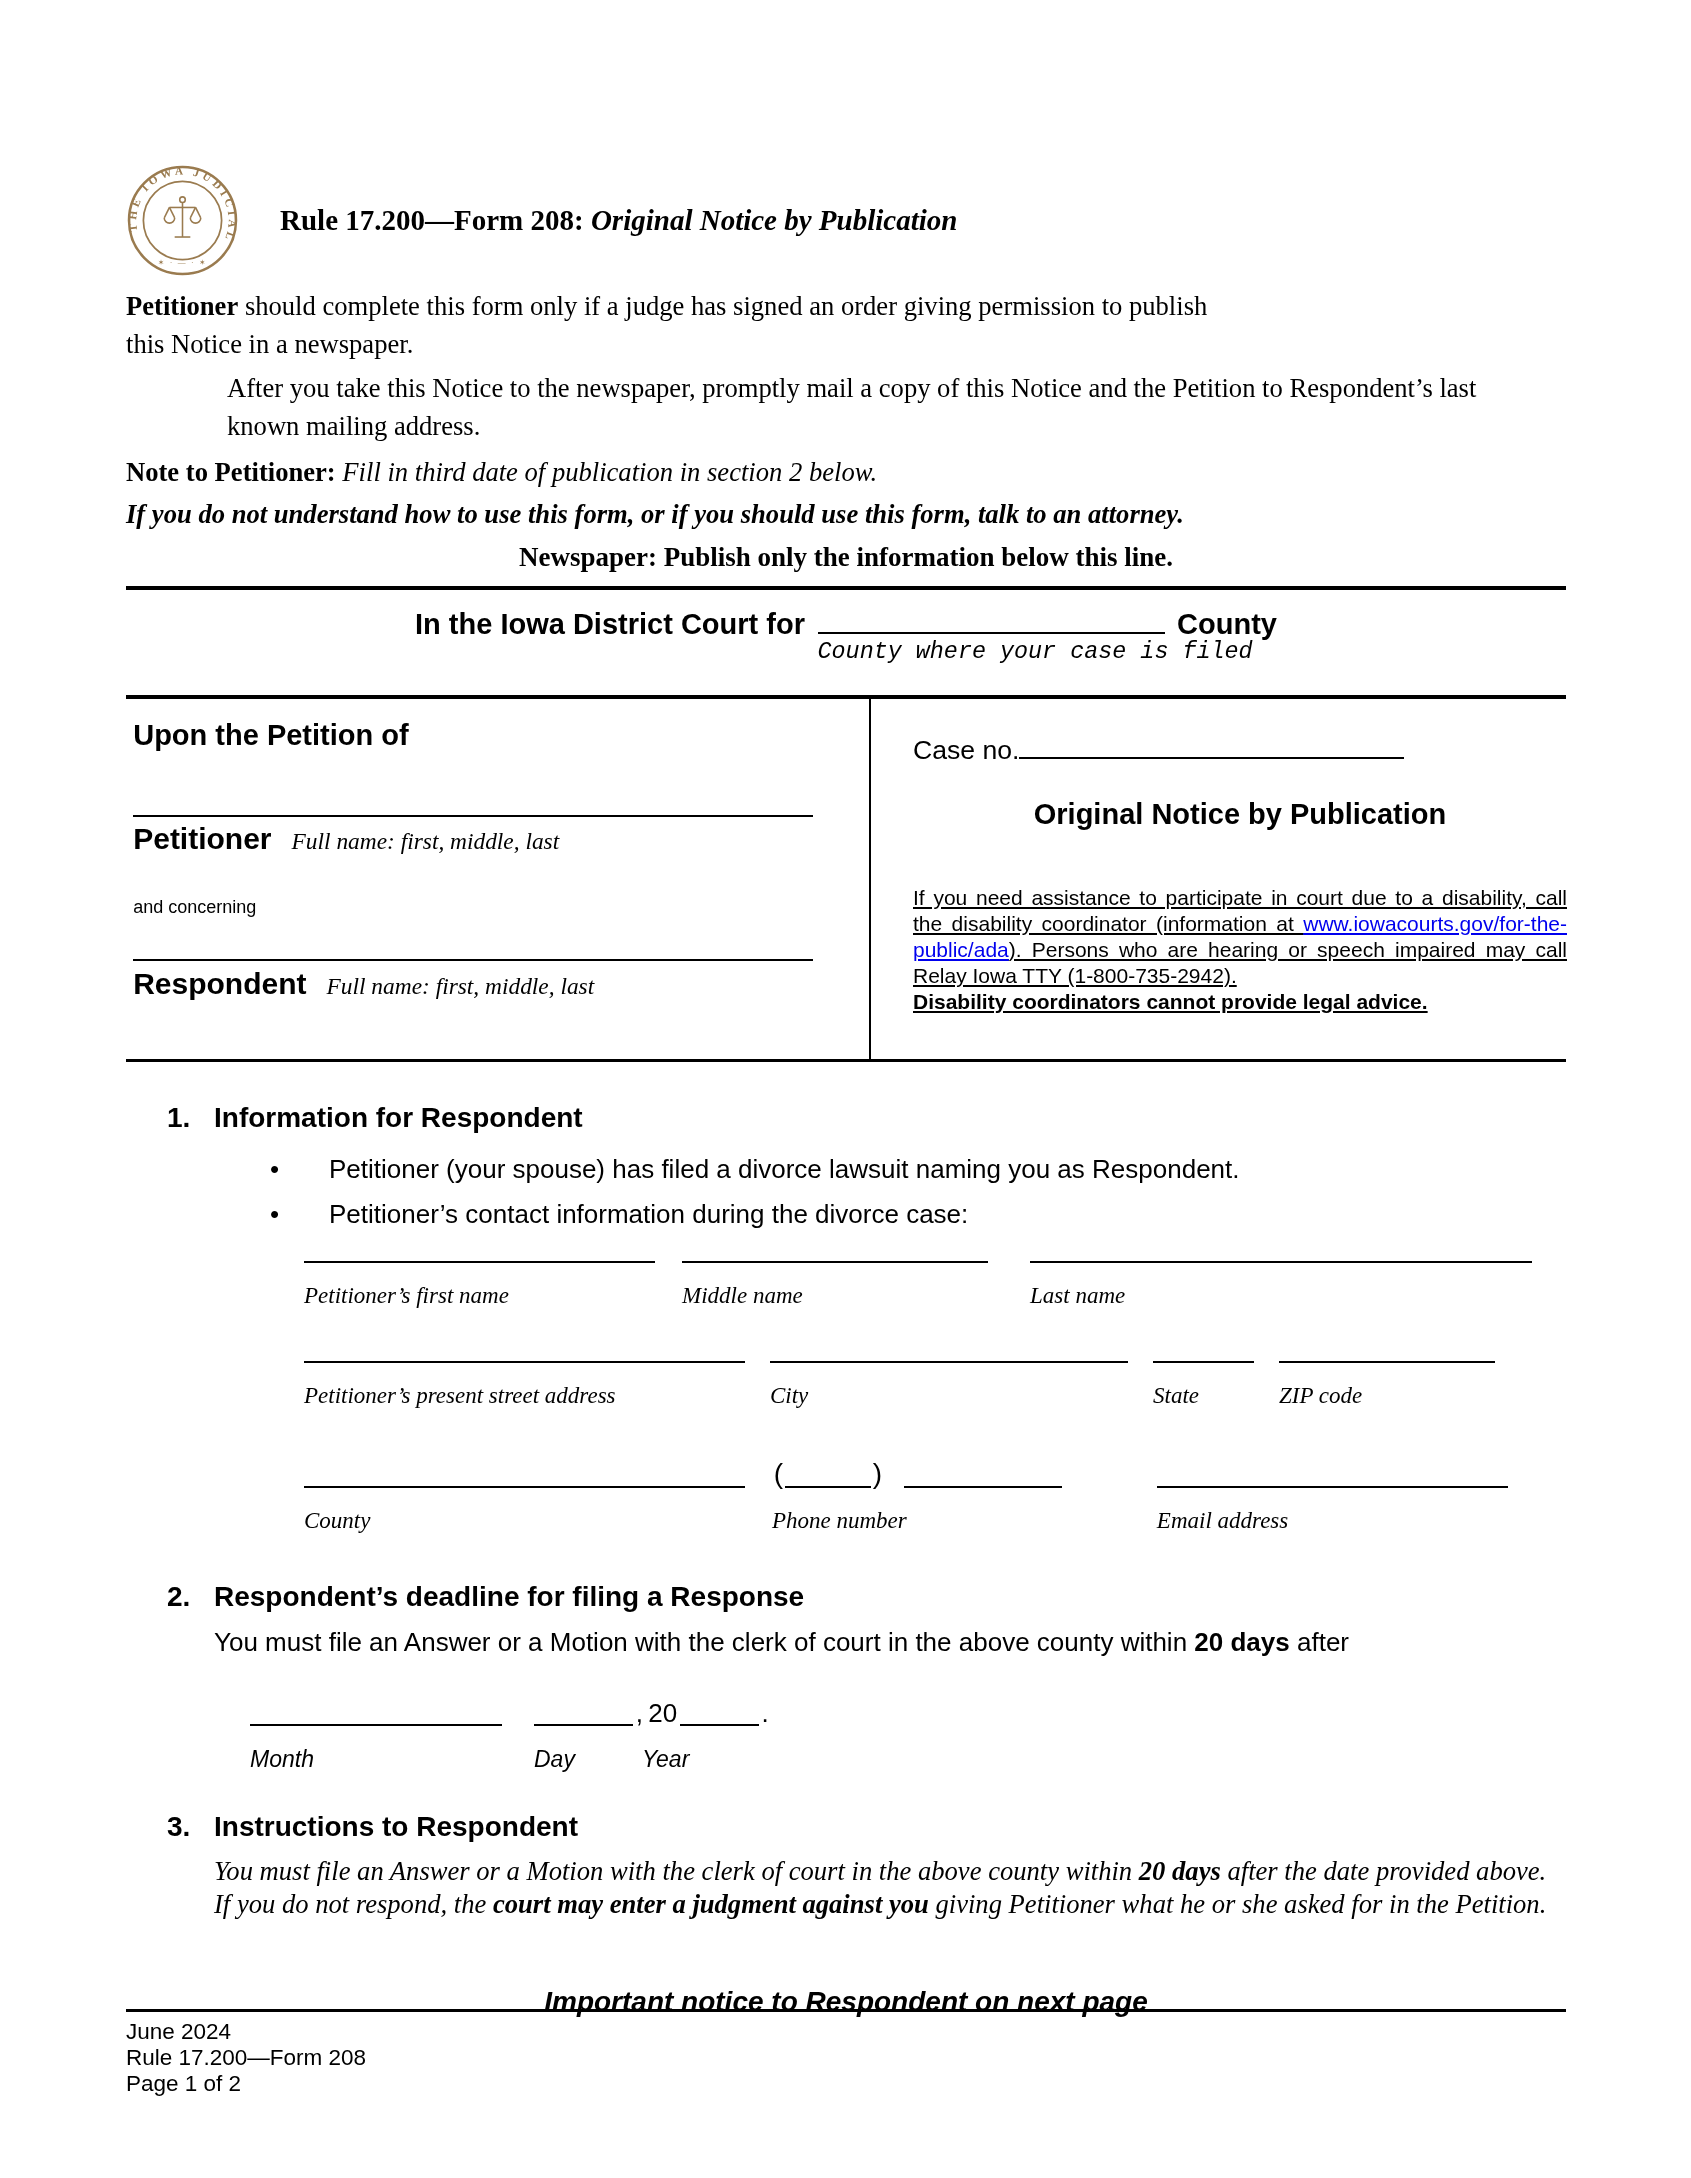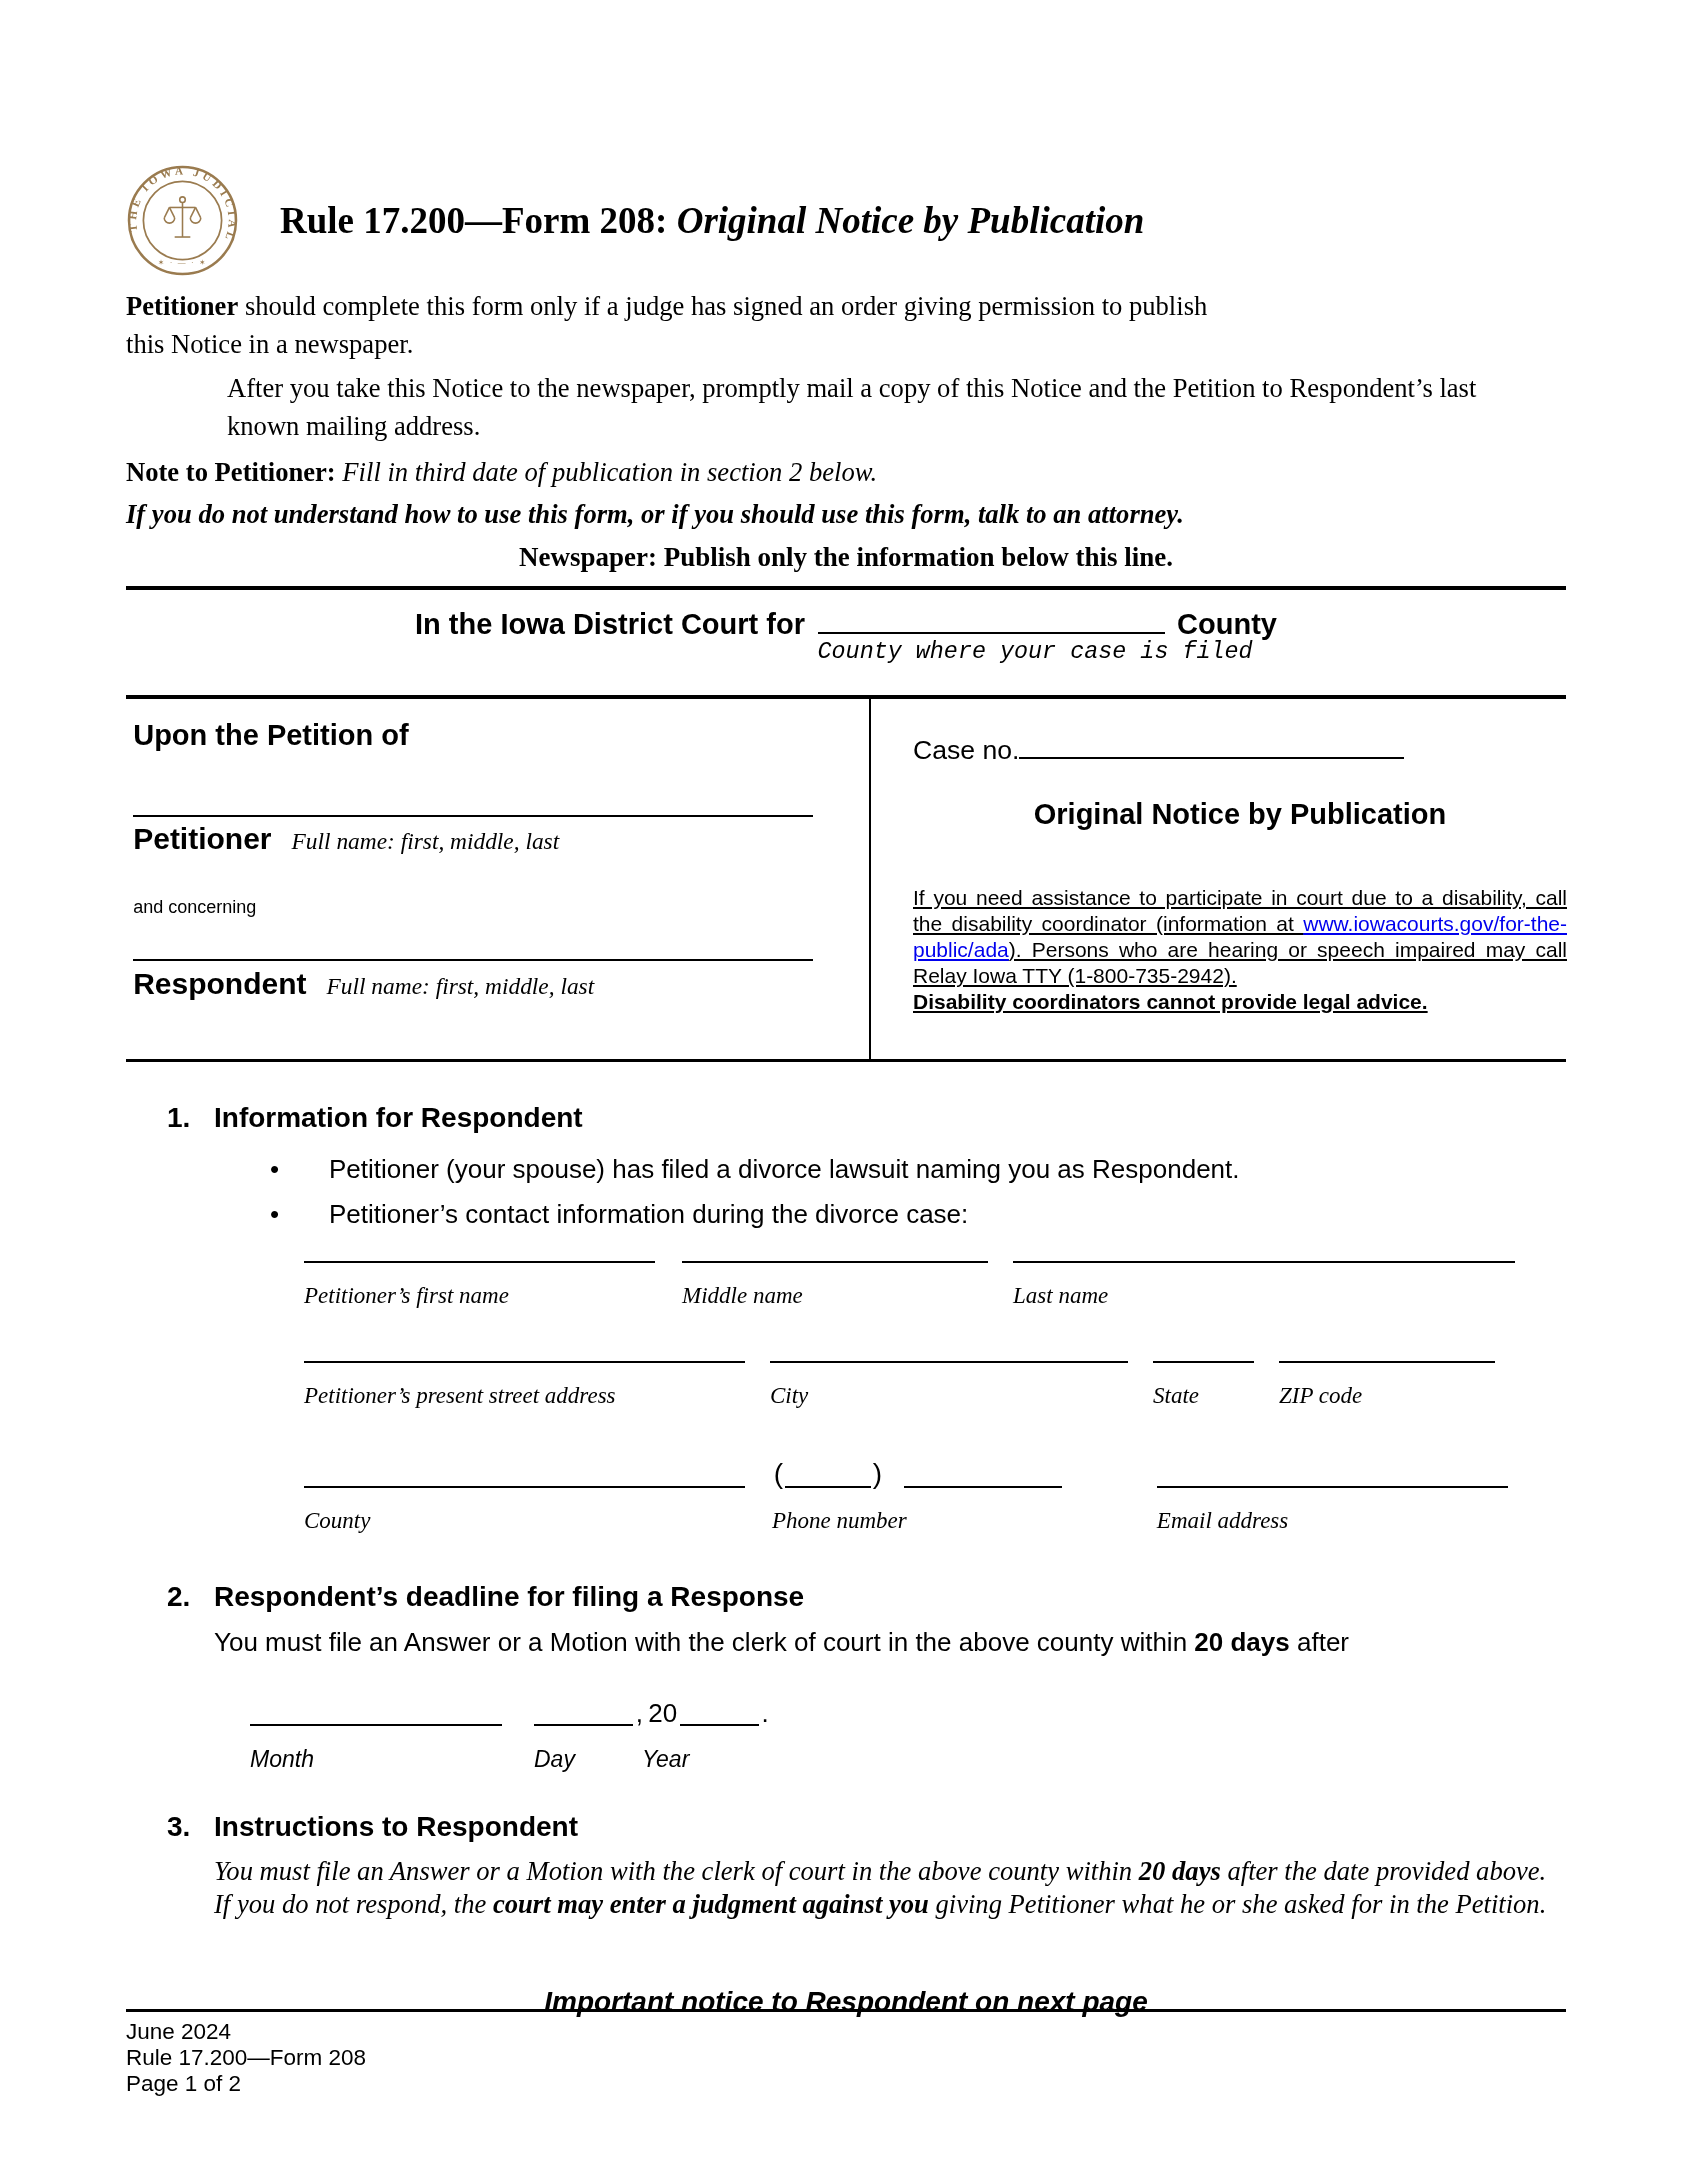--- a/index.html
+++ b/index.html
@@ -15,21 +15,21 @@
   }
   .sans{font-family:"Liberation Sans","DejaVu Sans",sans-serif;}
 
   
   .header{display:flex;align-items:center;gap:41px;}
   .seal{width:113px;height:113px;flex:none;}
   .sealring{stroke:var(--color-seal,#9a7b4f);fill:none;}
   .sealtext{fill:var(--color-seal,#9a7b4f);font-family:"Liberation Serif",serif;font-weight:bold;letter-spacing:4.2px;}
   .sealmarks{fill:var(--color-seal,#9a7b4f);font-family:"Liberation Serif",serif;letter-spacing:2px;}
   .sealfigure{stroke:var(--color-seal,#9a7b4f);fill:none;stroke-width:1.8;}
-  .title{font-size:37px;font-weight:bold;}
+  .title{font-size:29px;font-weight:bold;}
   .title .it{font-style:italic;}
 
   .p1{margin:10.8px 0 0;font-size:26.6px;line-height:1.42;width:1116px;}
   .p2{margin:7.2px 0 0 101px;font-size:26.6px;line-height:1.42;width:1260px;}
   .note{margin:10.8px 0 0;font-size:26.6px;}
   .note .noteital{font-style:italic;}
   .warning{margin:10.8px 0 0;font-size:26.6px;font-weight:bold;font-style:italic;}
   .newspaper{margin:12.6px 0 0;font-size:27px;font-weight:bold;text-align:center;}
   .rule{margin-top:12.6px;border-top:4.5px solid #000;height:0;}
 
@@ -179,21 +179,21 @@
   <div class="fields">
     <div class="frow">
       <div class="field" style="width:351px">
         <div class="fline"></div>
         <div class="flabel">Petitioner’s first name</div>
       </div>
       <div class="field" style="width:306px;margin-left:27px">
         <div class="fline"></div>
         <div class="flabel">Middle name</div>
       </div>
-      <div class="field" style="width:502px;margin-left:25px">
+      <div class="field" style="width:502px;margin-left:42px">
         <div class="fline"></div>
         <div class="flabel">Last name</div>
       </div>
     </div>
     <div class="frow">
       <div class="field" style="width:441px">
         <div class="fline"></div>
         <div class="flabel">Petitioner’s present street address</div>
       </div>
       <div class="field" style="width:358px;margin-left:25px">

